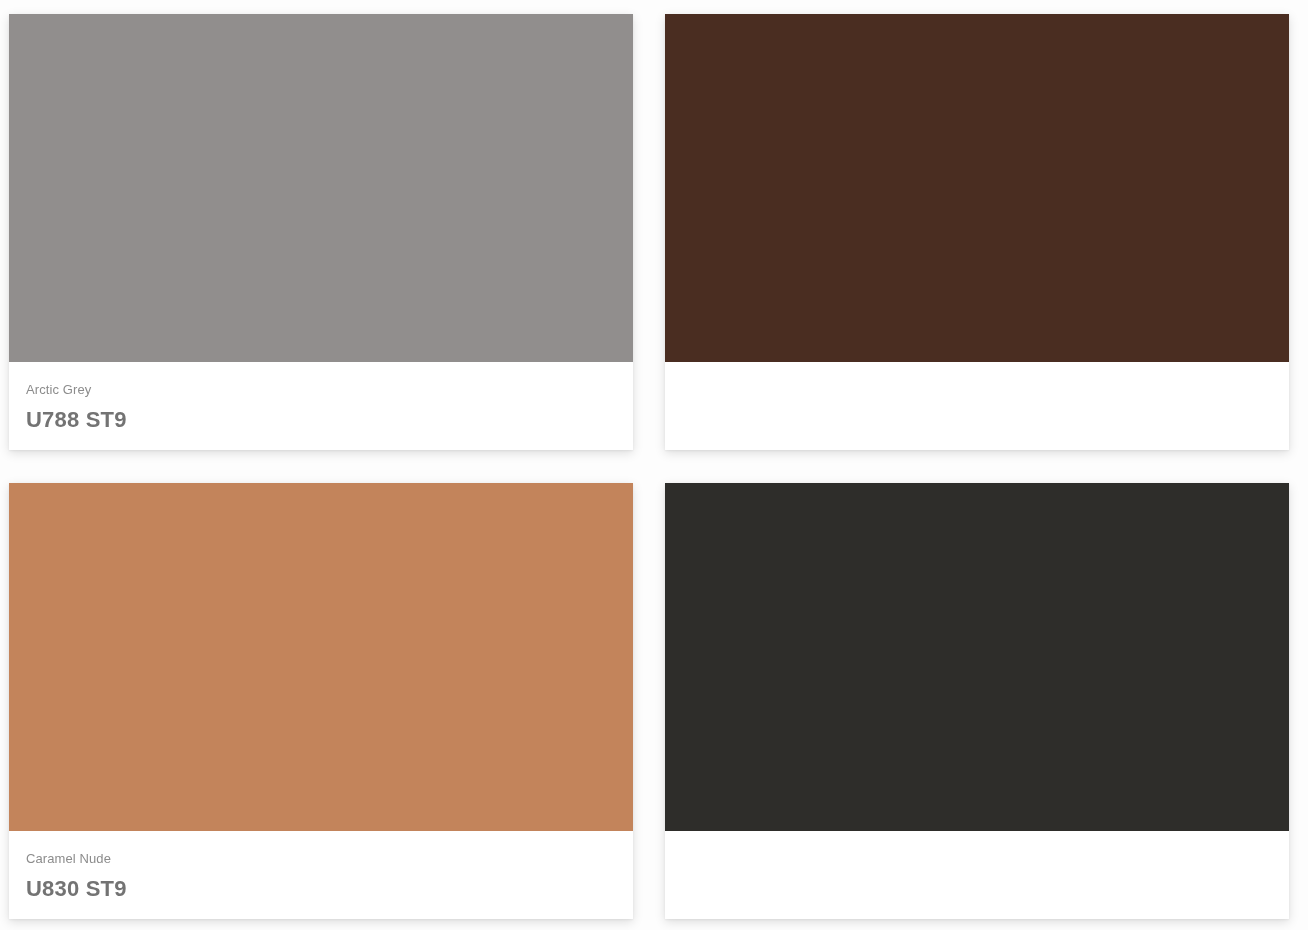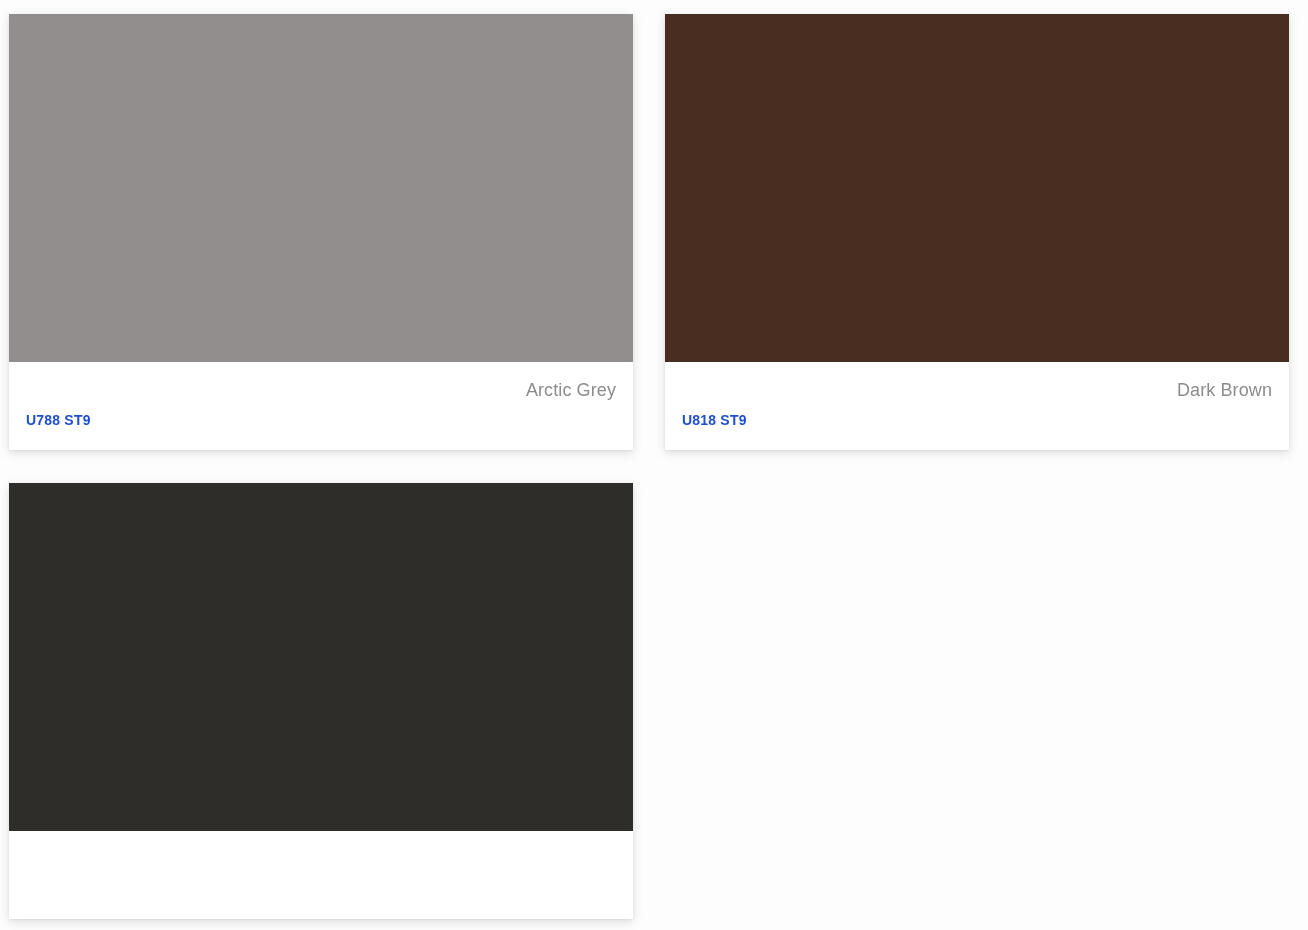--- a/index.html
+++ b/index.html
@@ -43,58 +43,60 @@
     flex: 0 0 348px;
   }
 
   .swatch-info {
     flex: 1 1 auto;
     padding: 20px 17px 0 17px;
     box-sizing: border-box;
   }
 
   .swatch-name {
-    font-size: 18px;
+    font-size: 13px;
     line-height: 16px;
     color: #8c8c8c;
     letter-spacing: 0.1px;
     font-weight: 400;
-    text-align: right;
   }
 
   .swatch-code {
     margin-top: 10px;
-    font-size: 14px;
+    font-size: 22px;
     line-height: 24px;
-    color: #1d4ed8;
+    color: #737373;
     font-weight: 700;
     letter-spacing: 0.2px;
   }
 </style>
 </head>
 <body>
 
 <div class="swatch-grid">
 
   <div class="swatch-card">
     <div class="swatch-color" style="background-color: rgb(145, 142, 141);"></div>
     <div class="swatch-info">
       <div class="swatch-name">Arctic Grey</div>
       <div class="swatch-code">U788 ST9</div>
     </div>
   </div>
 
   <div class="swatch-card">
     <div class="swatch-color" style="background-color: rgb(74, 45, 33);"></div>
+  </div>
+
+  <div class="swatch-card">
+    <div class="swatch-color" style="background-color: rgb(195, 132, 91);"></div>
     <div class="swatch-info">
-      <div class="swatch-name">Dark Brown</div>
-      <div class="swatch-code">U818 ST9</div>
+      <div class="swatch-name">Caramel Nude</div>
+      <div class="swatch-code">U830 ST9</div>
     </div>
   </div>
-
 
   <div class="swatch-card">
     <div class="swatch-color" style="background-color: rgb(46, 45, 42);"></div>
     <div class="swatch-info">
     </div>
   </div>
 
 </div>
 
 </body></html>

